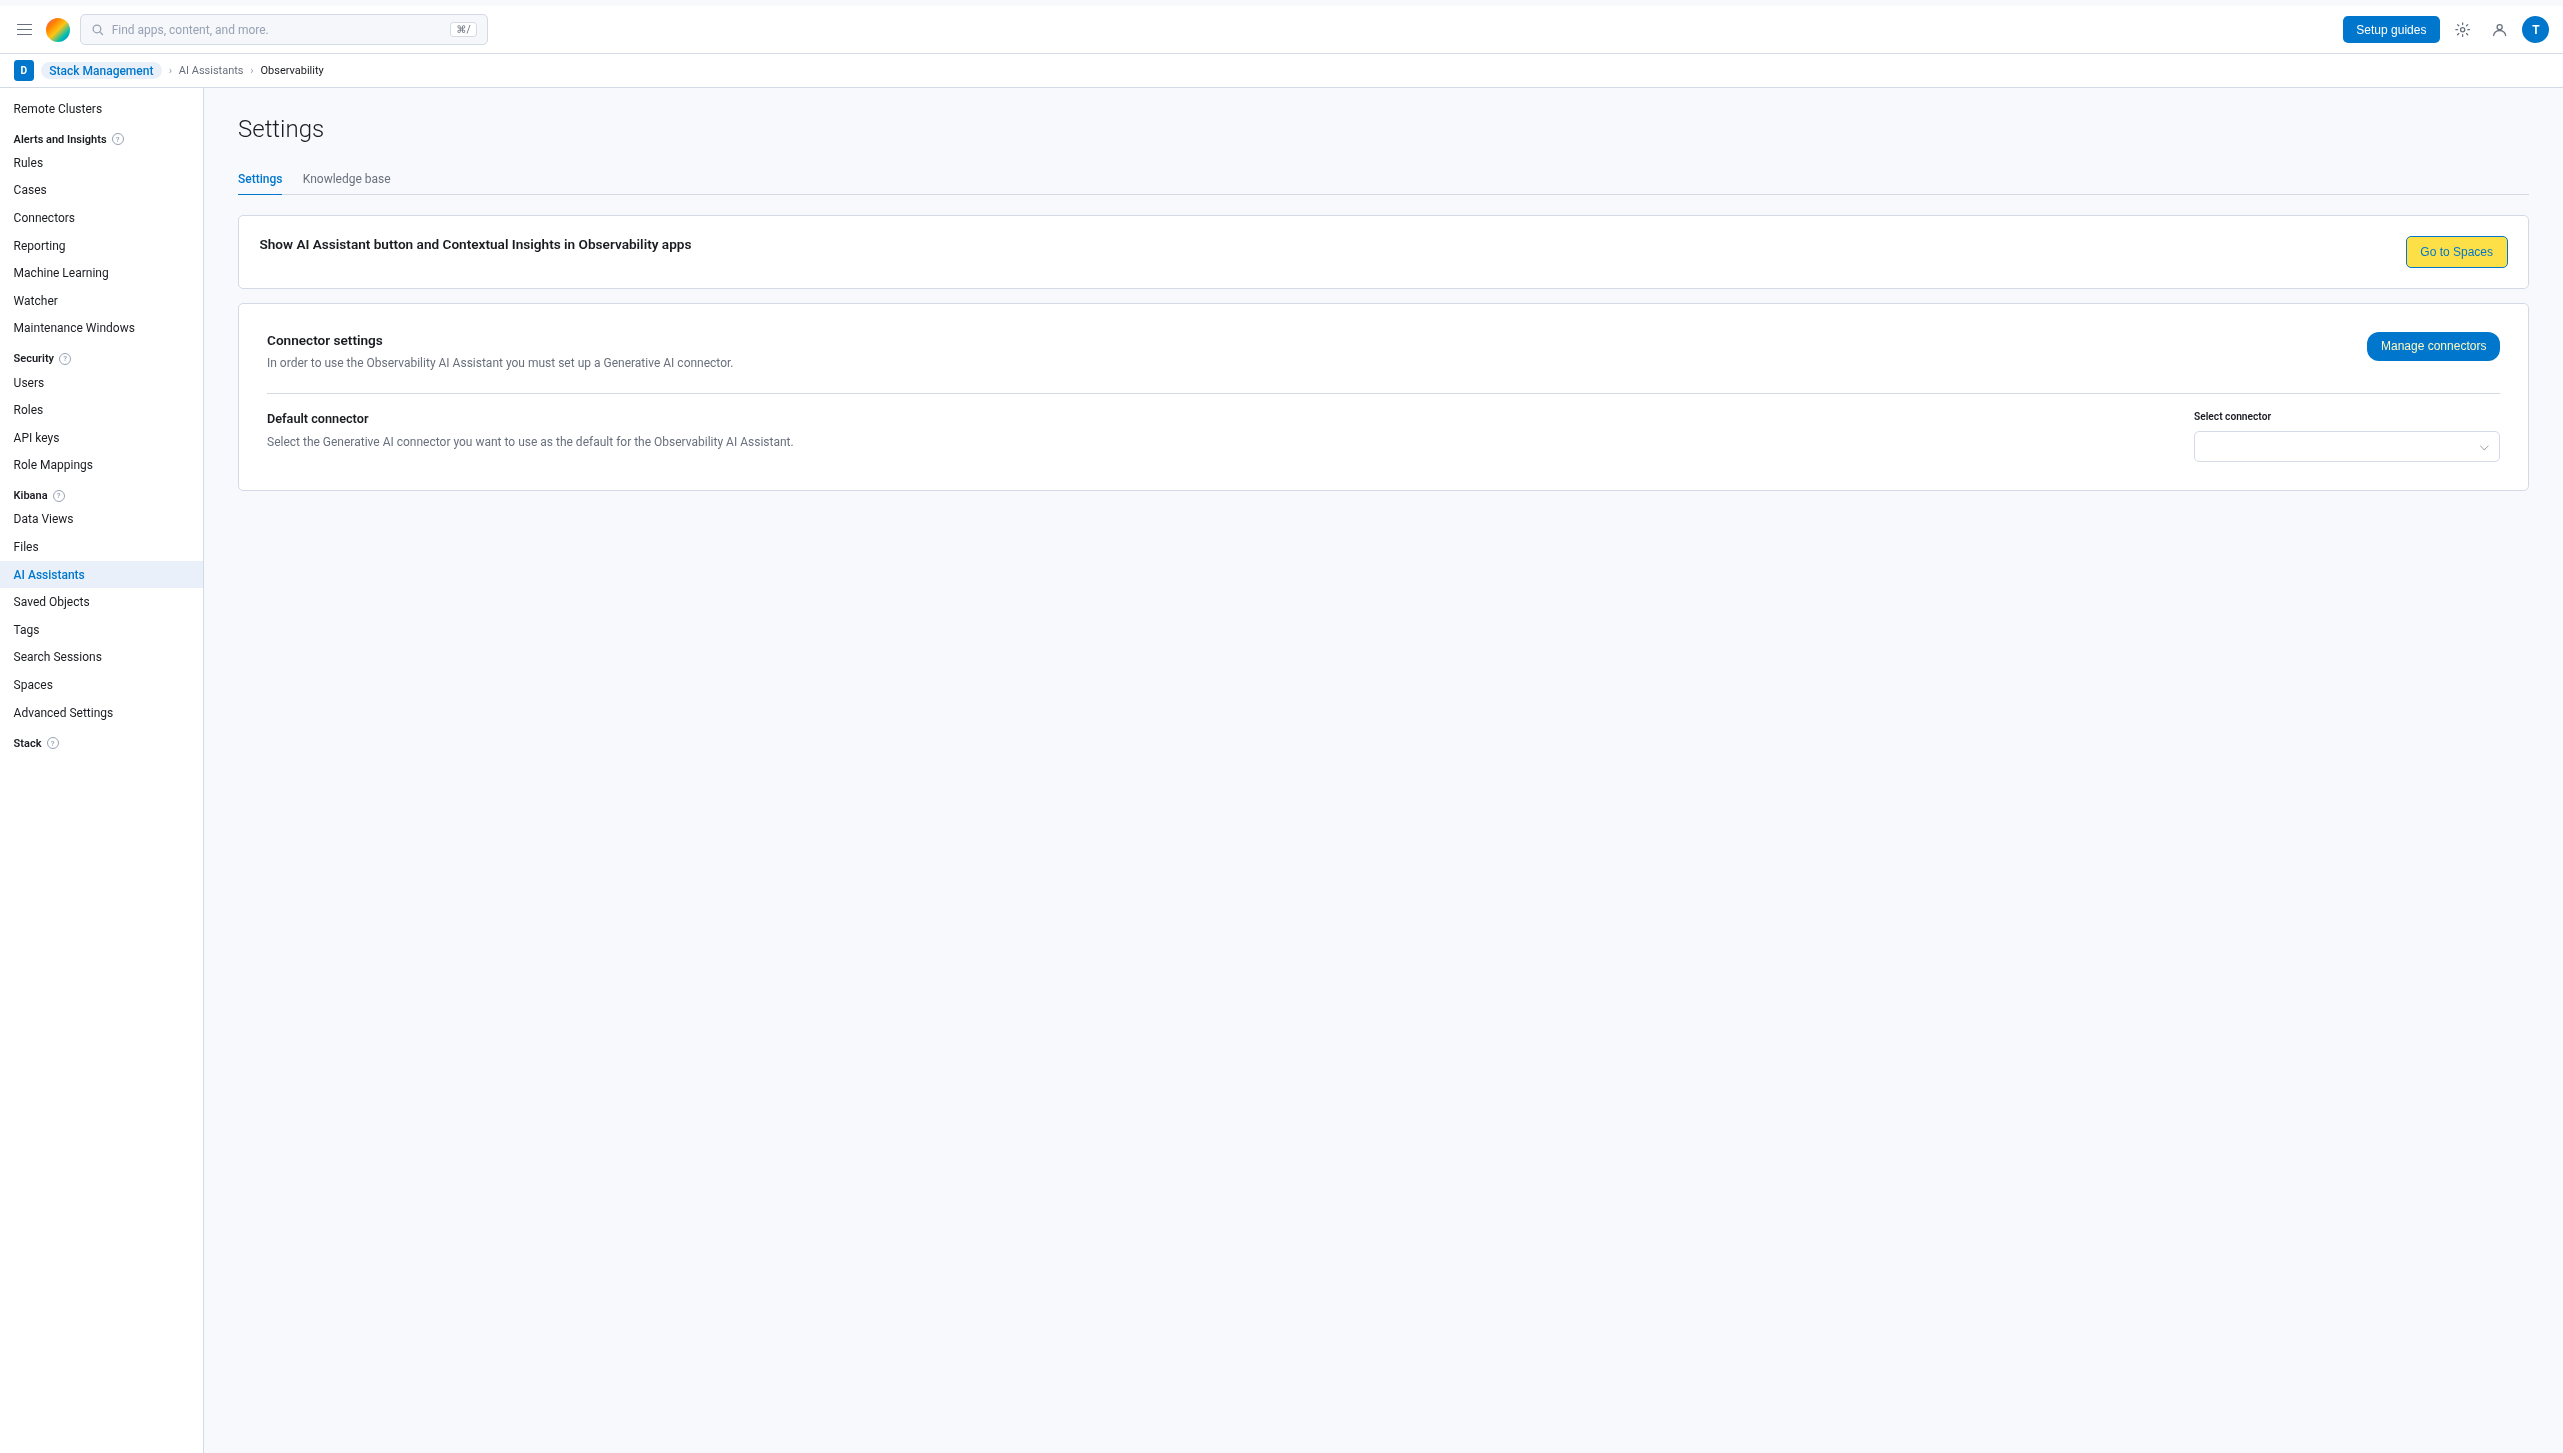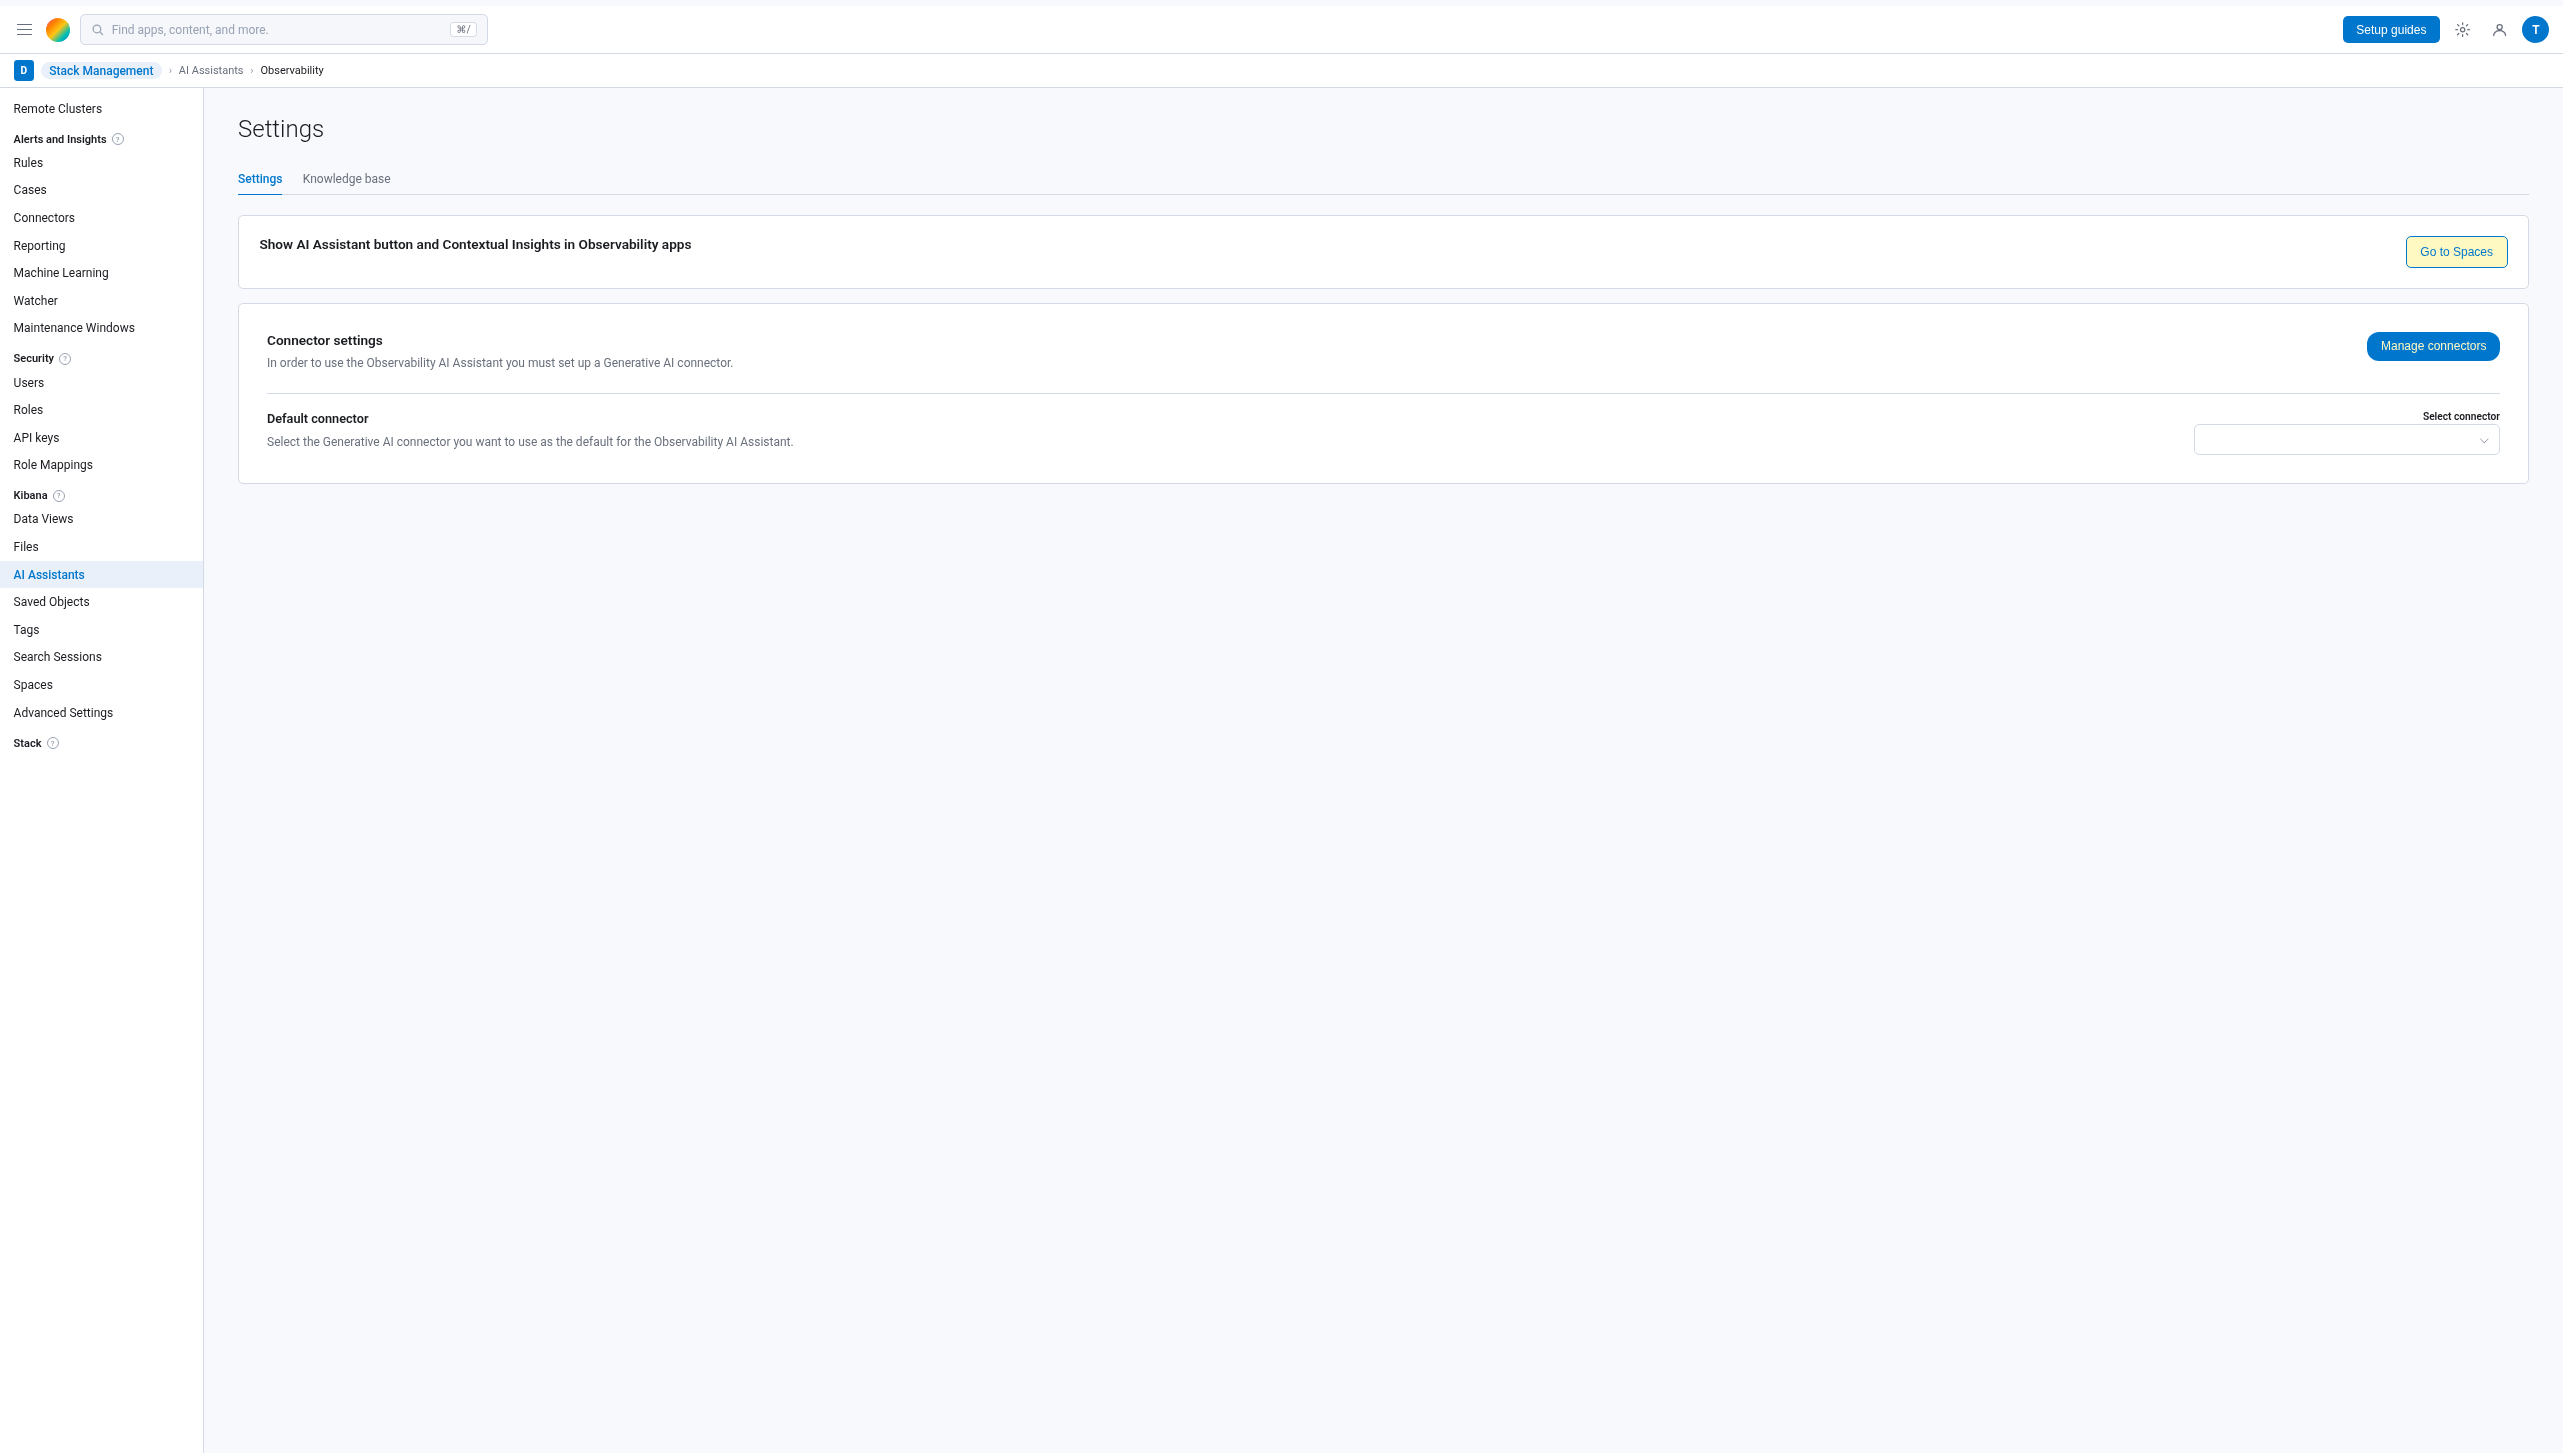--- a/index.html
+++ b/index.html
@@ -52,31 +52,31 @@
     .tab.active { color: #0077cc; border-bottom-color: #0077cc; font-weight: 500; }
 
     
     .settings-card { background: #fff; border: 0.8px solid #d3dae6; border-radius: 5.1px; padding: 20.4px; margin-bottom: 13.6px; display: flex; align-items: flex-start; justify-content: space-between; gap: 20.4px; }
     .card-content { flex: 1; }
     .card-title { font-size: 13.6px; font-weight: 600; color: #1a1c21; margin-bottom: 6.8px; }
     .card-description { font-size: 12px; color: #69707d; line-height: 1.5; }
     .card-action { flex-shrink: 0; }
 
     .btn-primary { background: #0077cc; color: #fef9c3; border: none; border-radius: 12px; padding: 7.6px 13.6px; font-size: 12px; font-weight: 500; cursor: pointer; white-space: nowrap; }
-    .btn-outline { background: #fef9c3; color: #0077cc; border: 0.8px solid #0077cc; border-radius: 5.1px; padding: 7.6px 13.6px; font-size: 12px; font-weight: 500; cursor: pointer; white-space: nowrap; }
+    .btn-outline { background: #fde047; color: #0077cc; border: 0.8px solid #0077cc; border-radius: 5.1px; padding: 7.6px 13.6px; font-size: 12px; font-weight: 500; cursor: pointer; white-space: nowrap; }
 
     
     .connector-card { background: #fff; border: 0.8px solid #d3dae6; border-radius: 5.1px; padding: 28px; margin-bottom: 13.6px; }
     .connector-card-header { display: flex; justify-content: space-between; align-items: flex-start; margin-bottom: 20.4px; }
     .connector-sub-section { border-top: 0.8px solid #d3dae6; padding-top: 17px; display: flex; align-items: flex-start; gap: 34px; }
     .connector-sub-left { flex: 1; }
     .connector-sub-right { flex: 0 0 306px; }
     .connector-sub-title { font-size: 12.7px; font-weight: 600; color: #1a1c21; margin-bottom: 6.8px; }
     .connector-sub-desc { font-size: 12px; color: #69707d; line-height: 1.5; }
-    .select-label { font-size: 10.2px; font-weight: 600; color: #1a1c21; margin-bottom: 2px; text-align: right; }
+    .select-label { font-size: 10.2px; font-weight: 600; color: #1a1c21; margin-bottom: 9px; }
     .select-dropdown { width: 100%; border: 0.8px solid #d3dae6; border-radius: 5.1px; padding: 7.6px 10.2px; font-size: 12px; color: #1a1c21; background: #fff; display: flex; align-items: center; justify-content: space-between; cursor: pointer; }
     .select-dropdown .chevron { color: #69707d; }
 
     
     .sidebar::-webkit-scrollbar { width: 5.1px; }
     .sidebar::-webkit-scrollbar-track { background: transparent; }
     .sidebar::-webkit-scrollbar-thumb { background: #d3dae6; border-radius: 2.5px; }
     .content::-webkit-scrollbar { width: 5.1px; }
     .content::-webkit-scrollbar-track { background: transparent; }
     .content::-webkit-scrollbar-thumb { background: #d3dae6; border-radius: 2.5px; }

